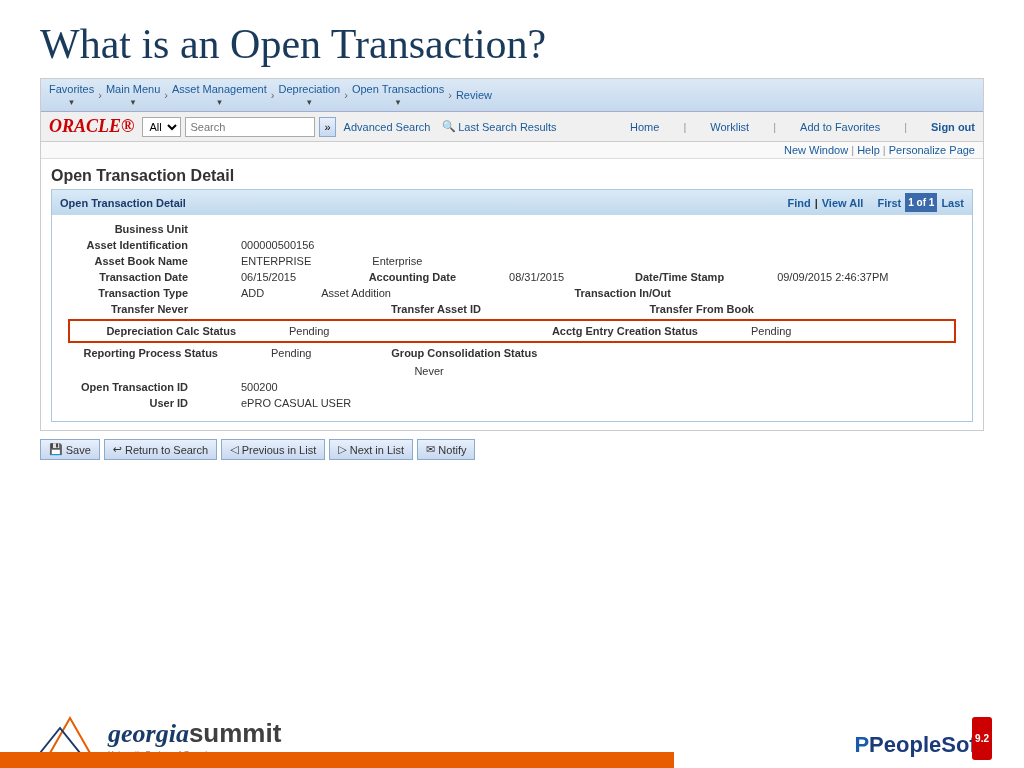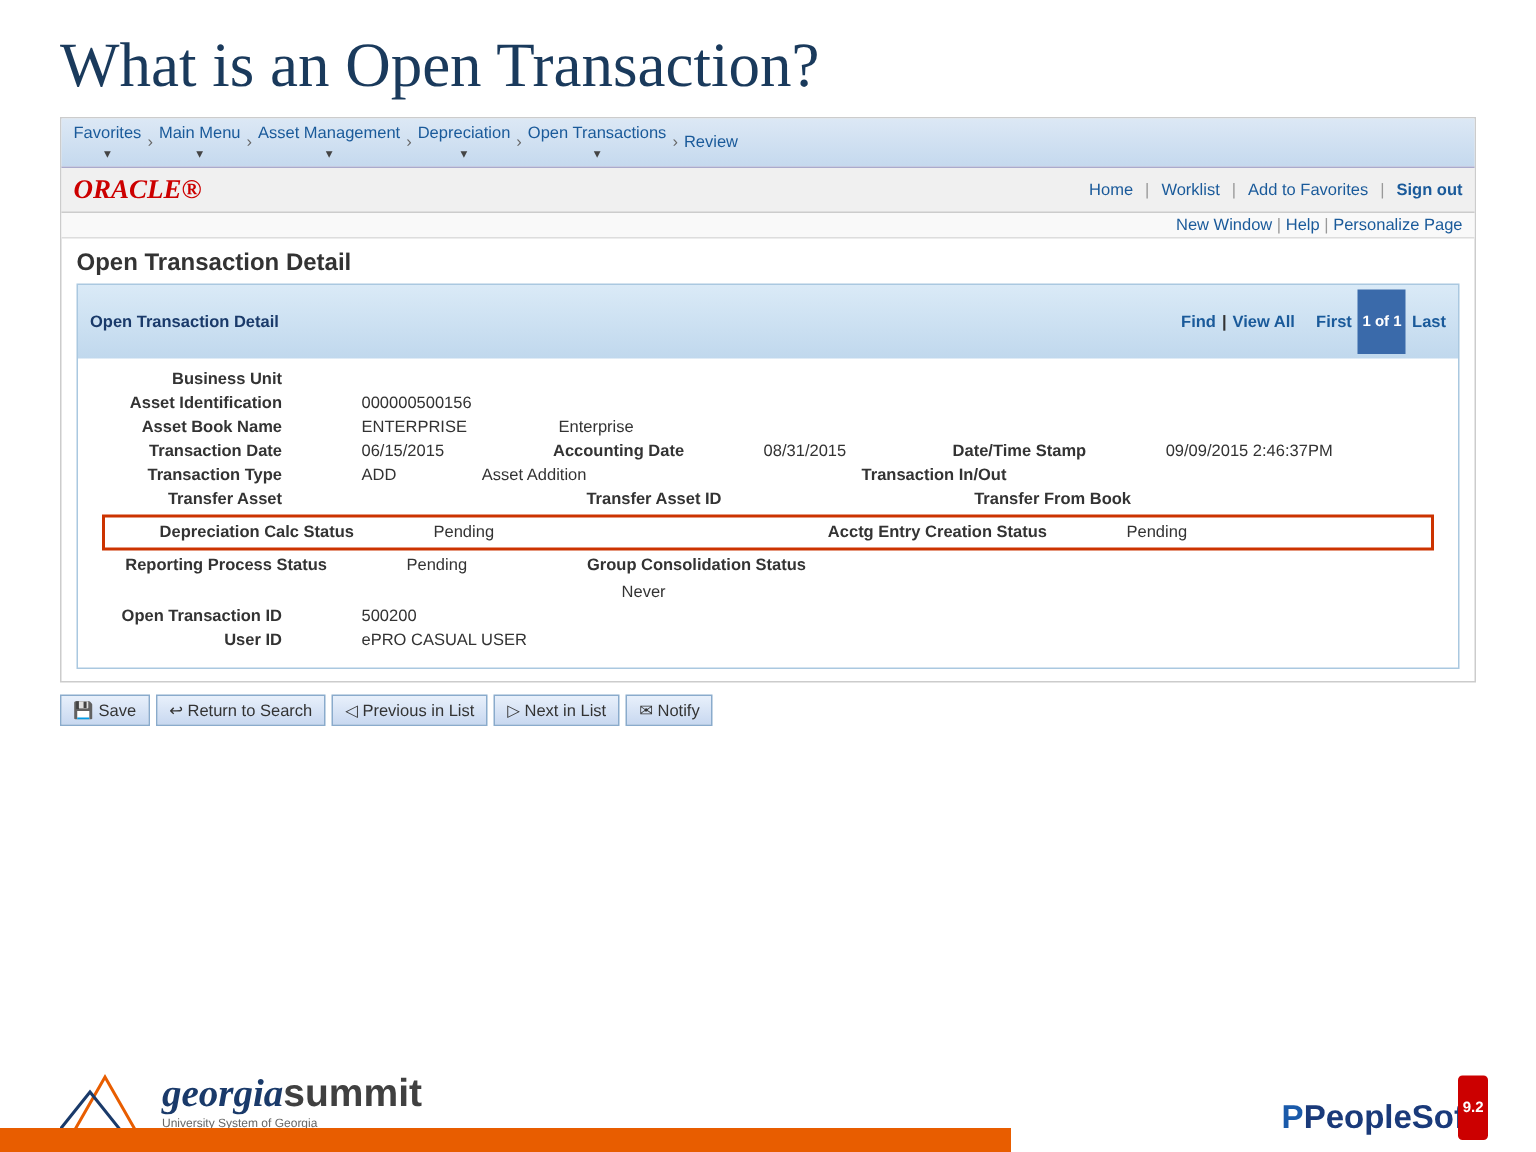--- a/index.html
+++ b/index.html
@@ -116,21 +116,21 @@
       color: #1a5a9a;
       font-size: 11px;
       text-decoration: none;
       margin-left: 8px;
       display: flex;
       align-items: center;
       gap: 2px;
     }
     .utility-links {
       display: flex;
-      gap: 8px;
+      gap: 24px;
       font-size: 11px;
     }
     .utility-links a {
       color: #1a5a9a;
       text-decoration: none;
     }
     .utility-links .sign-out {
       color: #1a5a9a;
       font-weight: bold;
     }
@@ -180,21 +180,21 @@
       gap: 4px;
     }
     .detail-section-header .nav-controls a {
       color: #1a5a9a;
       text-decoration: none;
     }
     .detail-section-header .nav-controls .page-indicator {
       background: #3a6aaa;
       color: #fff;
       font-size: 10px;
-      padding: 16px 3px;
+      padding: 4px 3px;
     }
 
     
     .form-grid {
       padding: 8px 16px;
     }
     .form-row {
       display: flex;
       align-items: baseline;
       margin-bottom: 4px;
@@ -253,21 +253,21 @@
       left: 0;
       right: 0;
       height: 90px;
       display: flex;
       justify-content: space-between;
       align-items: flex-end;
       padding: 0 40px 10px 40px;
     }
     .georgia-logo {
       display: flex;
-      align-items: center;
+      align-items: flex-end;
       gap: 8px;
     }
     .mountain-icon {
       width: 60px;
       height: 50px;
     }
     .usg-text {
       font-size: 8px;
       color: #666;
       display: block;
@@ -331,20 +331,32 @@
     </span>
     <span class="separator">›</span>
     <a>Review</a>
   </div>
 
   <div class="utility-bar">
     <div style="display:flex; align-items:center; gap:8px;">
       <div class="oracle-logo">
         <span>ORACLE</span>®
       </div>
+      <div class="search-bar">
+        <select class="search-select">
+          <option>All</option>
+        </select>
+        <input class="search-input" type="text" placeholder="Search" style="">
+        <button class="search-go-btn">»</button>
+        <a class="advanced-search-link">Advanced Search</a>
+        <span class="last-search-link">
+          <span>🔍</span>
+          <span>Last Search Results</span>
+        </span>
+      </div>
     </div>
     <div class="utility-links">
       <a>Home</a>
       <span class="pipe">|</span>
       <a>Worklist</a>
       <span class="pipe">|</span>
       <a>Add to Favorites</a>
       <span class="pipe">|</span>
       <a class="sign-out">Sign out</a>
     </div>
@@ -420,21 +432,21 @@
           <span class="field-value" style="margin-left:4px;">Asset Addition</span>
         </div>
         <div class="field-group" style="margin-left:120px;">
           <span class="field-label">Transaction In/Out</span>
           <span class="field-value"></span>
         </div>
       </div>
 
       <div class="form-row">
         <div class="field-group">
-          <span class="field-label">Transfer Asset</span>
+          <span class="field-label">Transfer Never</span>
           <span class="field-value"></span>
         </div>
         <div class="field-group" style="margin-left:80px;">
           <span class="field-label">Transfer Asset ID</span>
           <span class="field-value"></span>
         </div>
         <div class="field-group" style="margin-left:60px;align-items:center;">
           <span class="field-label">Transfer From Book</span>
           <span class="field-value"></span>
         </div>

